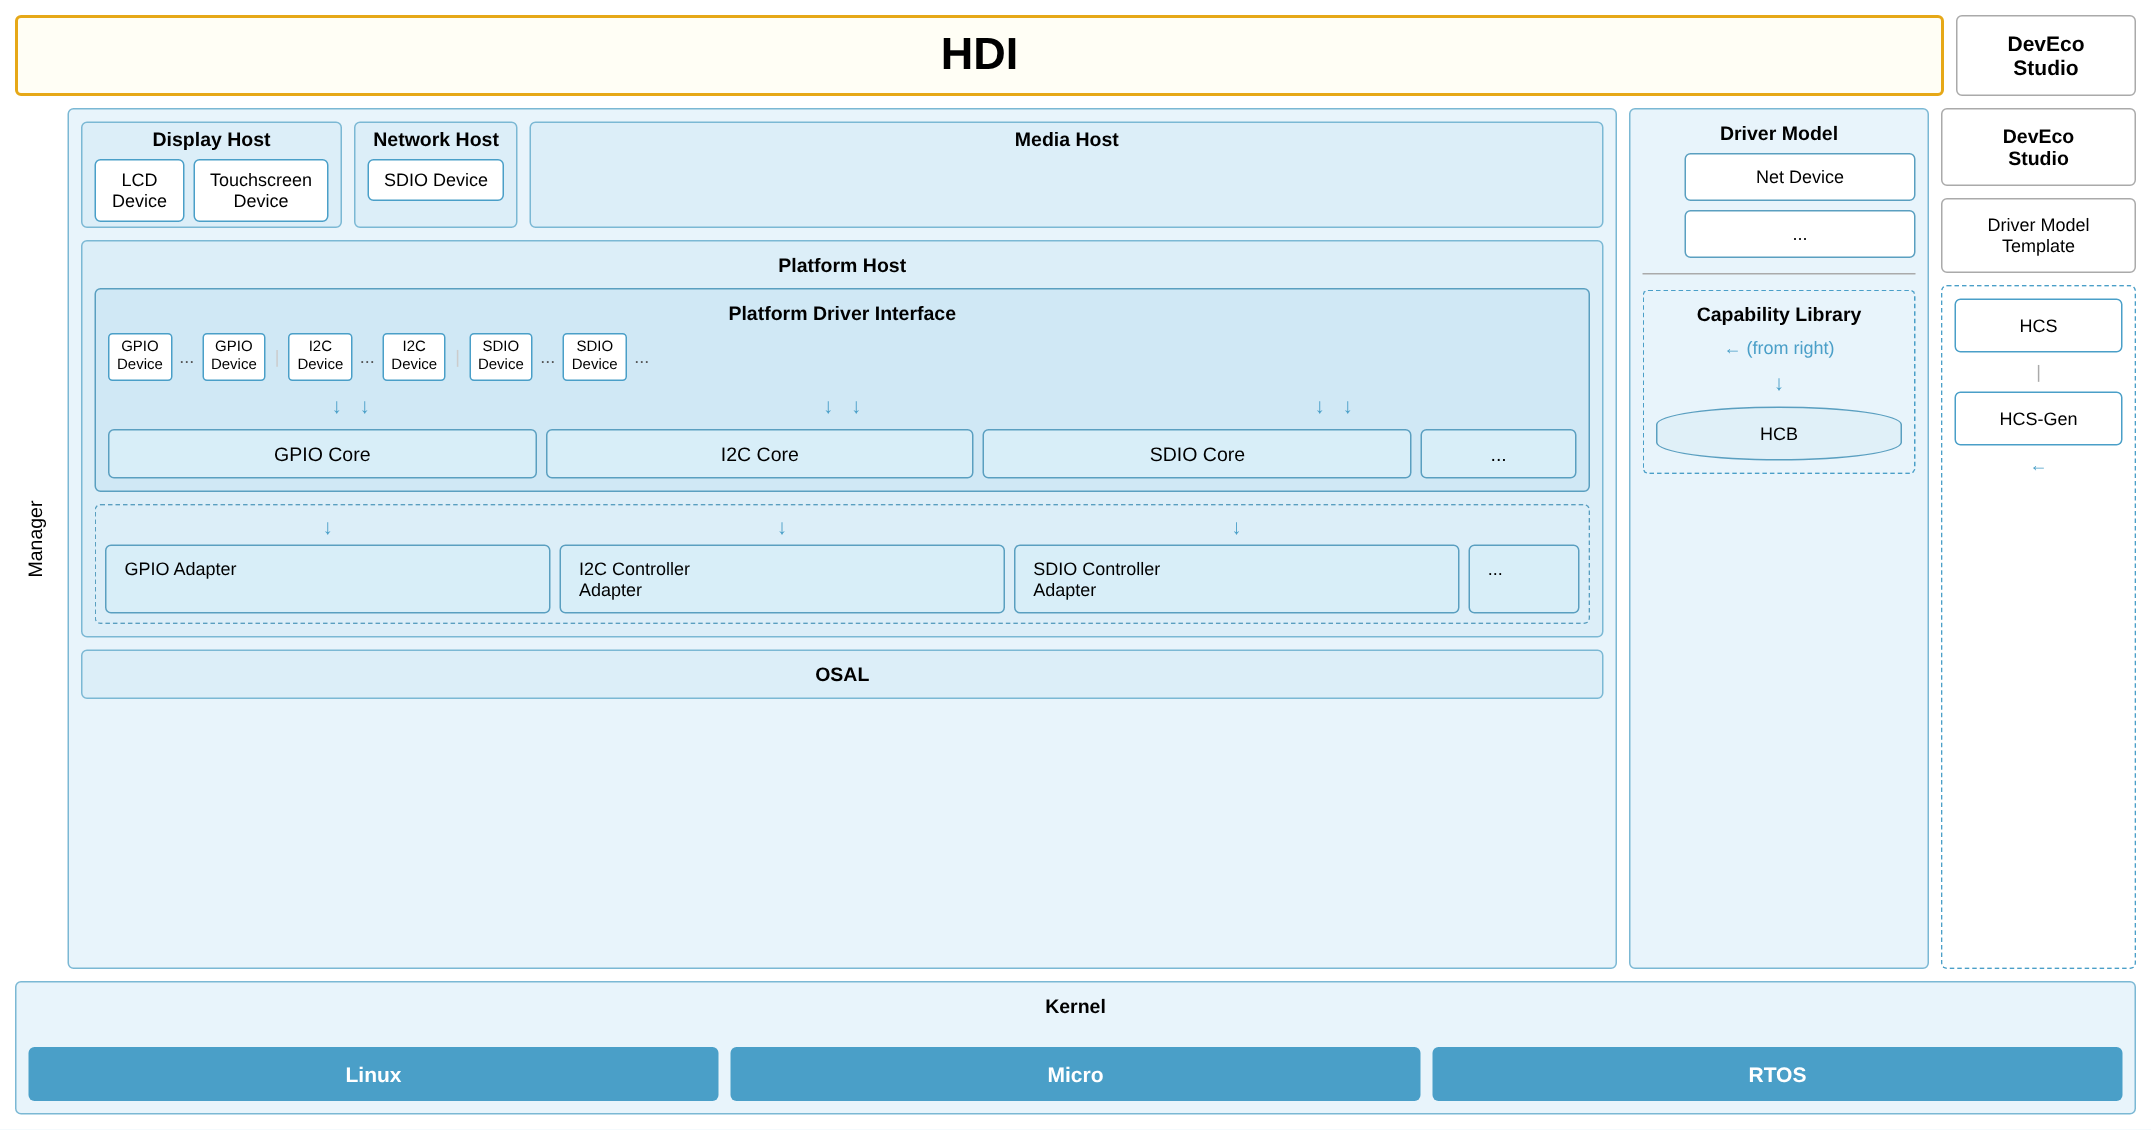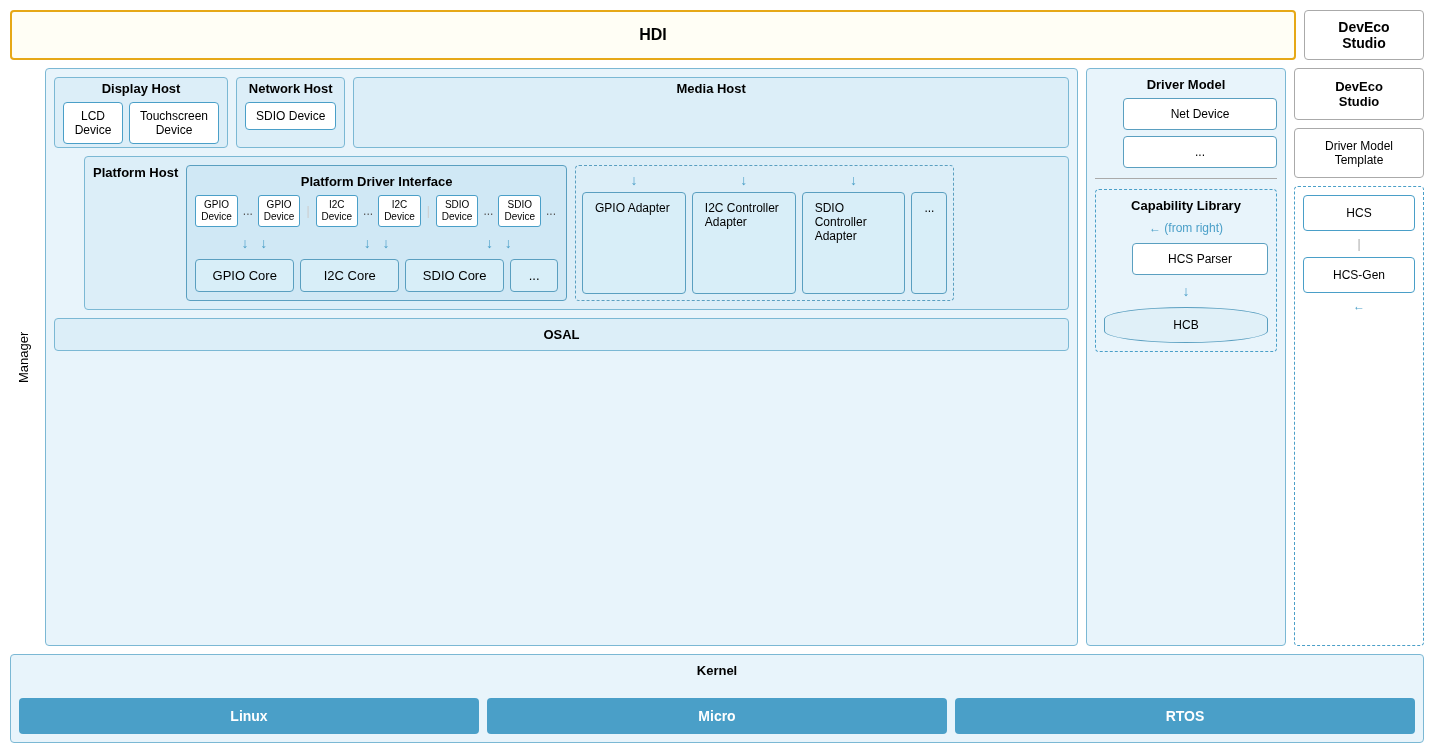--- a/index.html
+++ b/index.html
@@ -25,21 +25,21 @@
       gap: 8px;
       margin-bottom: 8px;
     }
 
     .hdi-box {
       border: 2px solid #e6a817;
       border-radius: 4px;
       padding: 8px 20px;
       text-align: center;
       font-weight: bold;
-      font-size: 16px;
+      font-size: 30px;
       flex: 1;
       display: flex;
       align-items: center;
       justify-content: center;
       background: #fffef5;
     }
 
     .deveco-box {
       border: 1.5px solid #aaa;
       border-radius: 4px;
@@ -122,23 +122,22 @@
       min-width: 60px;
     }
 
     
     .platform-host {
       background: #dceef8;
       border: 1.5px solid #7bb8d4;
       border-radius: 4px;
       padding: 8px;
       display: flex;
-      flex-direction: row;
-      gap: 8px;
-      margin-left: 30px;
+      flex-direction: column;
+      gap: 8px;
     }
 
     .platform-host-label {
       font-weight: bold;
       font-size: 13px;
       text-align: center;
     }
 
     
     .pdi-box {
@@ -433,21 +432,20 @@
         <div class="right-box" style="margin-bottom:6px;">Net Device</div>
         <div class="right-box">...</div>
       </div>
 
       <div class="section-divider"></div>
 
       <div class="capability-dashed">
         <div class="section-label">Capability Library</div>
 
         <div style="text-align:center; color:#4a9fc8; font-size:12px;">← (from right)</div>
-        <div class="right-box">HCS Parser</div>
         <div style="text-align:center; color:#4a9fc8; font-size:14px;">↓</div>
 
         <div style="border:1.5px solid #5a9fc0; border-radius:50% / 12px; padding:10px; text-align:center; font-size:12px; background:#e0f0f8; position:relative;">
           <span>HCB</span>
         </div>
       </div>
 
     </div>
 
     <div style="width:130px; display:flex; flex-direction:column; gap:8px;">

